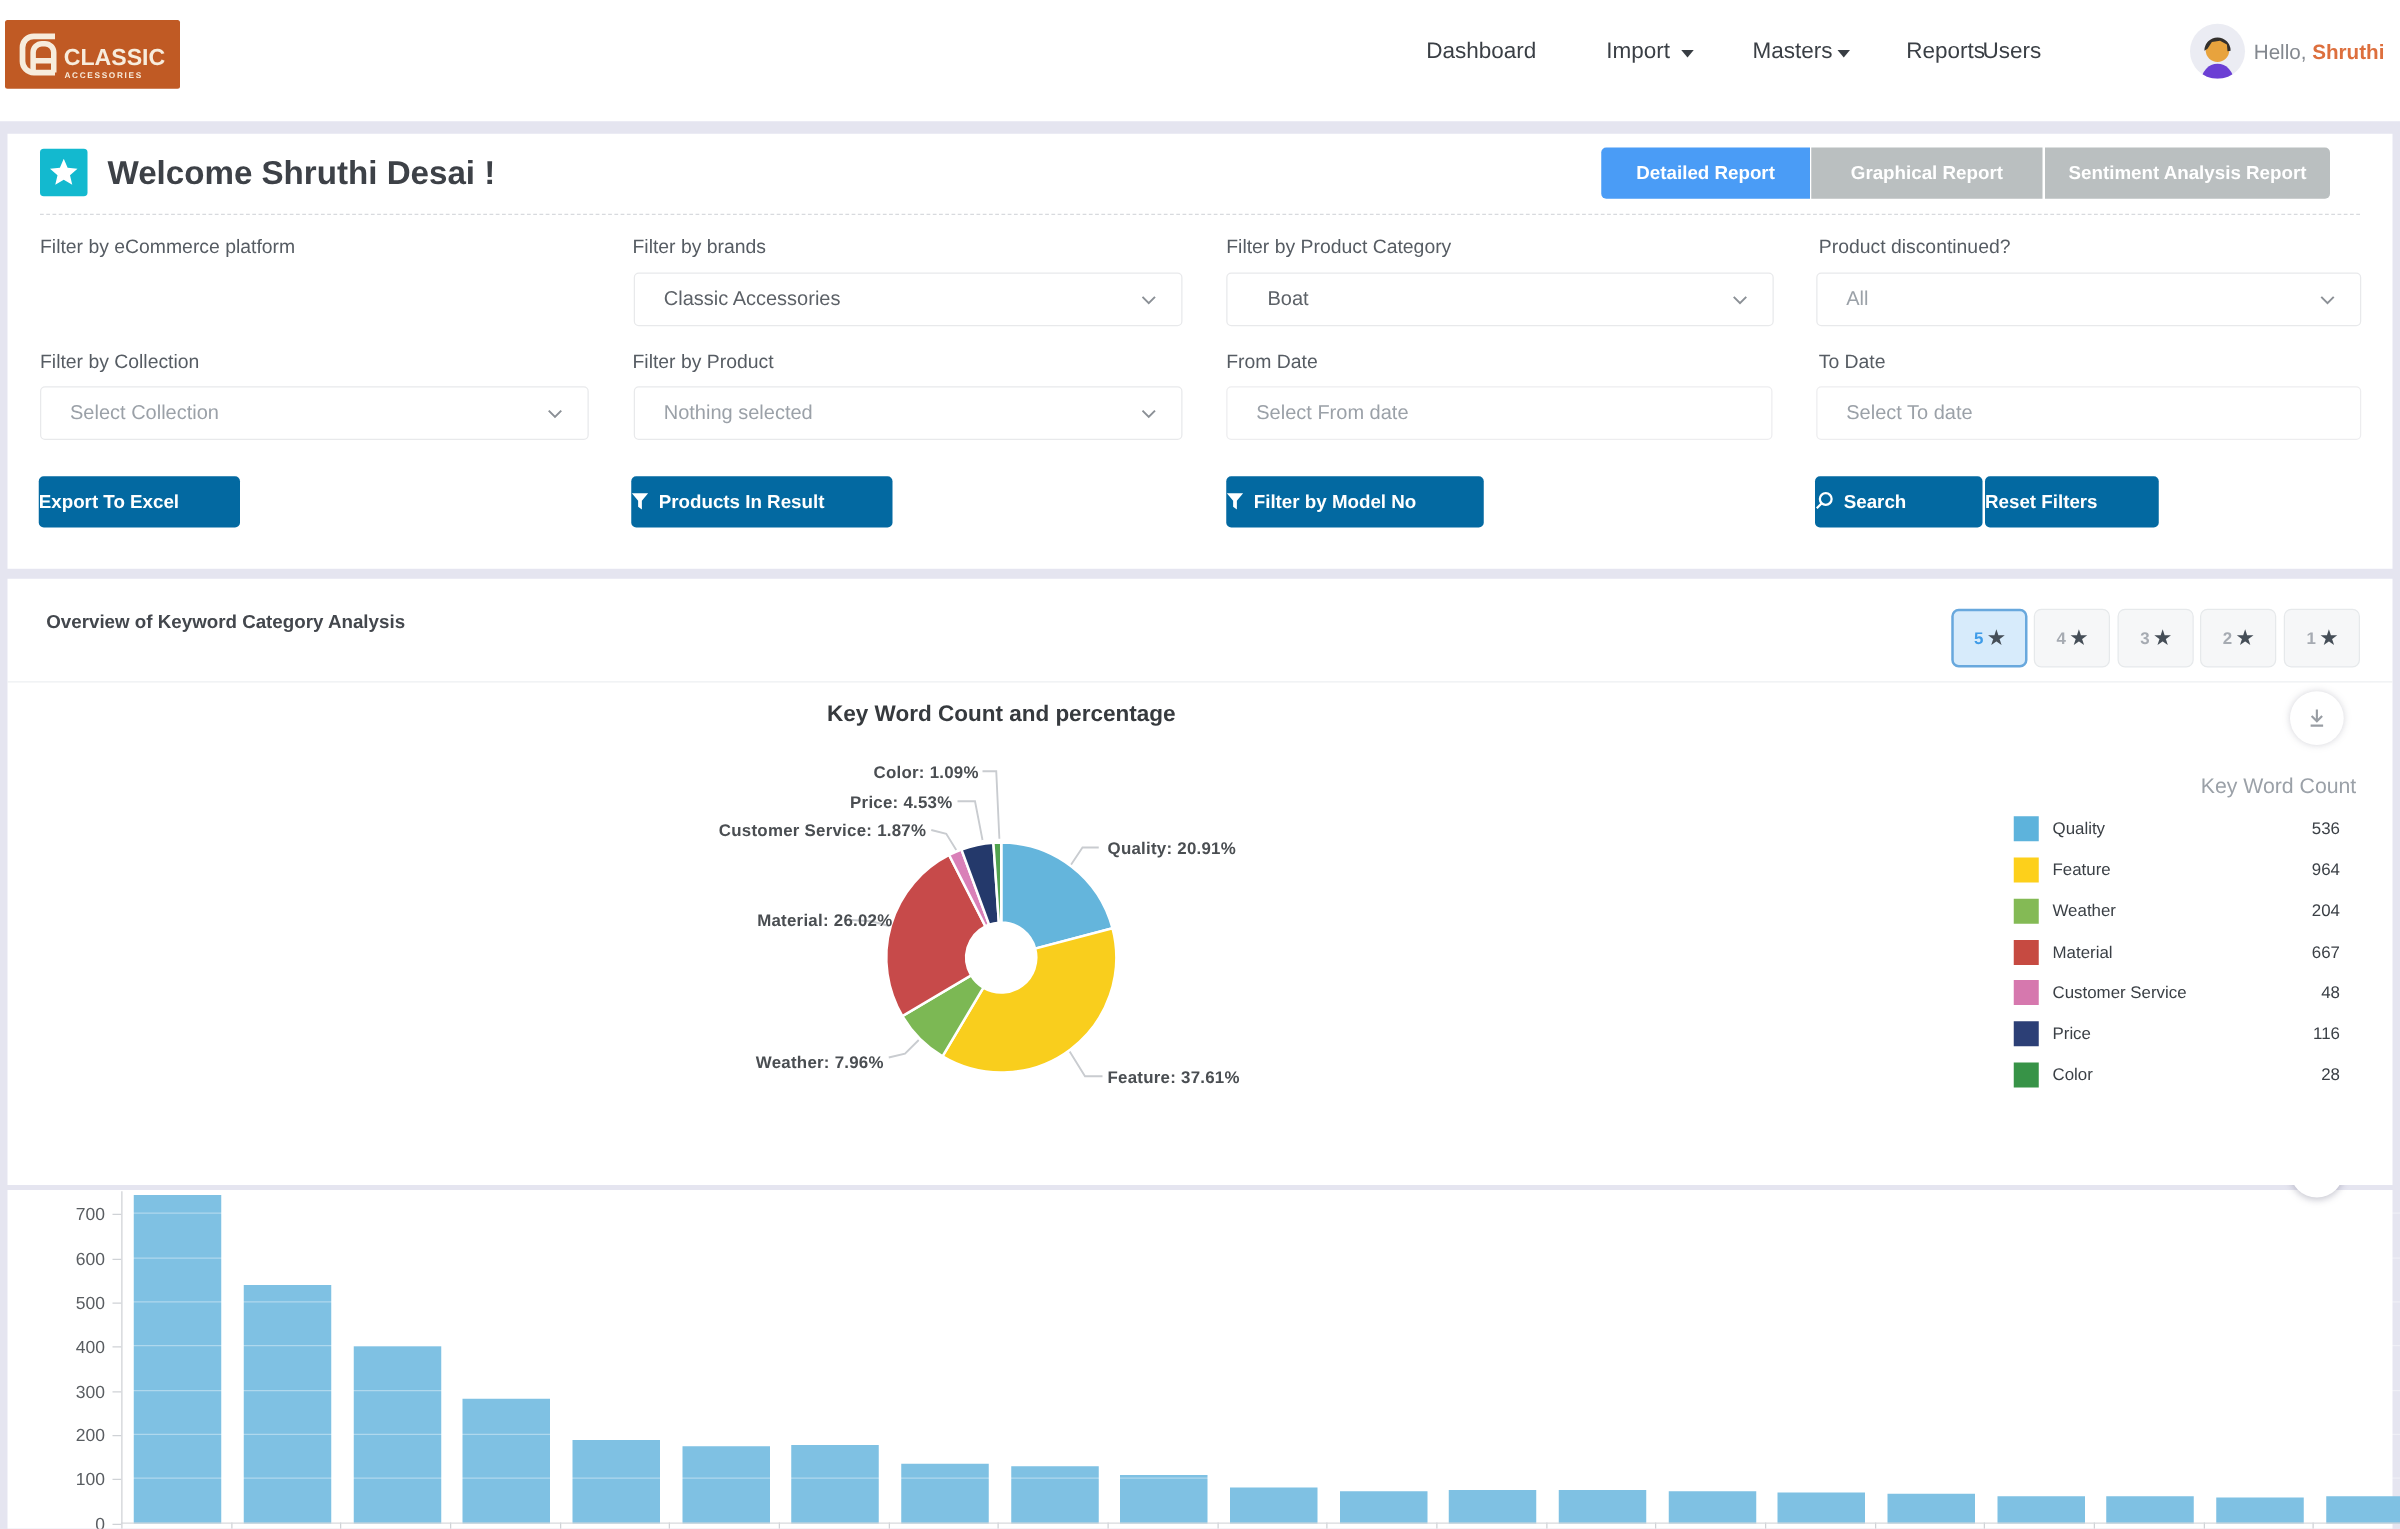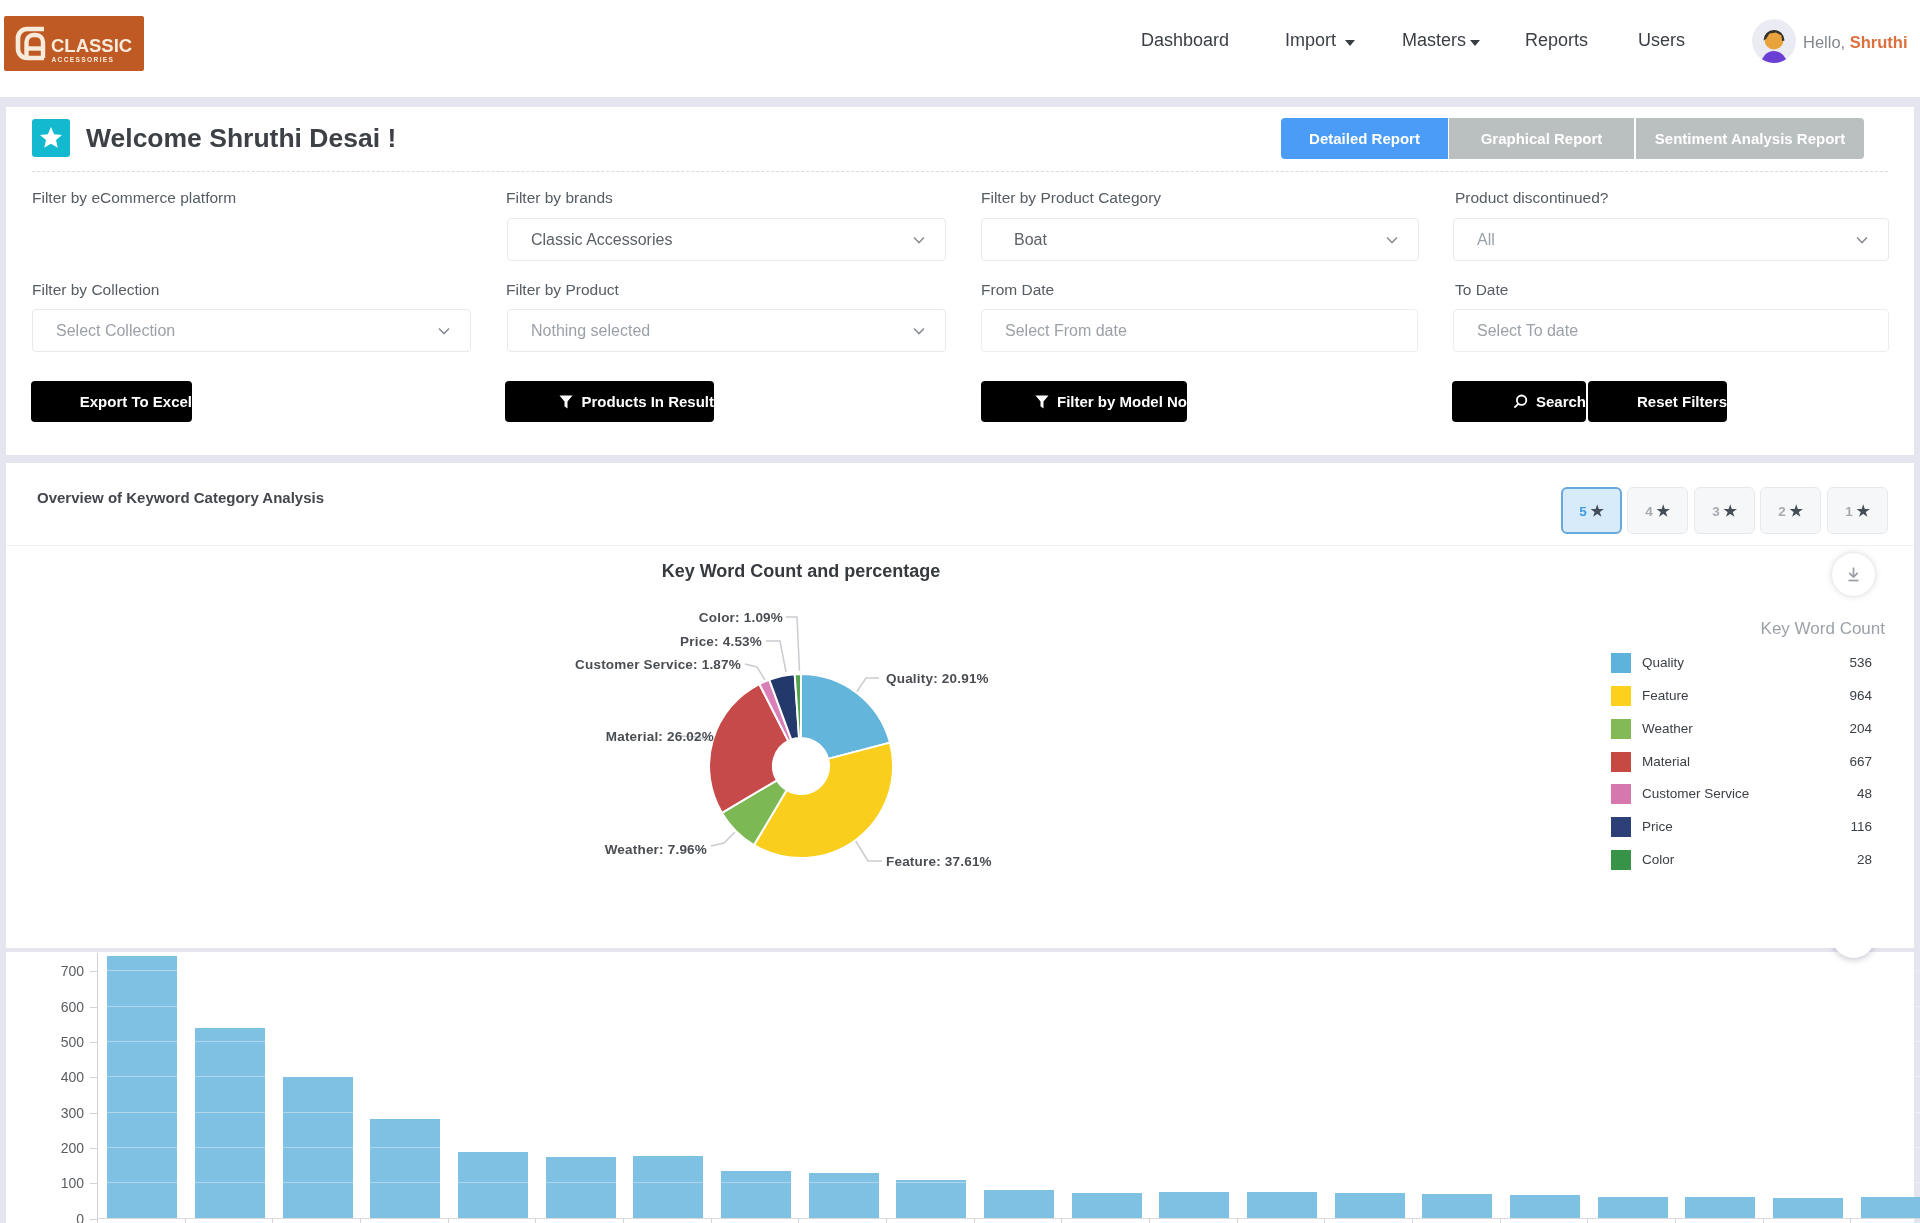--- a/index.html
+++ b/index.html
@@ -4,21 +4,21 @@
 <style>
 * { margin:0; padding:0; box-sizing:border-box; }
 html,body { width:1920px; height:1223px; overflow:hidden; background:#e5e5f0; font-family:"Liberation Sans", sans-serif; }
 #page { position:relative; width:1920px; height:1223px; }
 .abs { position:absolute; }
 .card { position:absolute; left:6px; width:1908px; background:#fff; }
 .lbl { position:absolute; font-size:15.5px; color:#565c63; font-weight:500; }
 .sel { position:absolute; height:43px; background:#fff; border:1px solid #e8e9eb; border-radius:4px; font-size:16px; color:#5c6167; line-height:41px; padding-left:23px; }
 .sel .ph { color:#9ba1a8; }
 .chev { position:absolute; right:20px; top:17px; width:12px; height:8px; }
-.pbtn { position:absolute; height:41px; background:#000000; border-radius:4px; color:#fff; font-size:15px; font-weight:700; text-align:right; line-height:41px; }
+.pbtn { position:absolute; height:41px; background:#0369a1; border-radius:4px; color:#fff; font-size:15px; font-weight:700; text-align:left; line-height:41px; }
 .navlink { position:absolute; top:30px; font-size:18px; color:#3a3f45; font-weight:500; }
 .pielabel { position:absolute; font-size:13.5px; font-weight:700; color:#4a4e52; white-space:nowrap; letter-spacing:0.2px; }
 .legrow { position:absolute; left:1611px; width:261px; height:20px; }
 .legsq { position:absolute; left:0; top:0; width:20px; height:20px; }
 .legtxt { position:absolute; left:31px; top:2px; font-size:13.5px; color:#3b4046; }
 .legval { position:absolute; right:0; top:2px; font-size:13.5px; color:#3b4046; }
 .starbtn { position:absolute; top:487px; width:61px; height:47px; border-radius:6px; background:#f6f7f8; border:1px solid #e6e9eb; text-align:center; line-height:45px; font-size:13.5px; font-weight:700; color:#a6abb2; }
 .starbtn .st { color:#454e57; font-size:15px; }
 .ylab { position:absolute; width:40px; text-align:right; font-size:14px; color:#595d61; }
 .bar { position:absolute; background:#7fc1e3; }
@@ -38,21 +38,21 @@
     <text x="47" y="36" font-size="18.5" font-weight="bold" fill="#f7ecdc" font-family="Liberation Sans">CLASSIC</text>
     <text x="47.5" y="46" font-size="6.6" font-weight="bold" fill="#f7ecdc" letter-spacing="1.35" font-family="Liberation Sans">ACCESSORIES</text>
   </svg>
 </div>
 <div class="navlink" style="left:1141px;">Dashboard</div>
 <div class="navlink" style="left:1285px;">Import</div>
 <div class="abs" style="left:1345px;top:40px;width:0;height:0;border-left:5.5px solid transparent;border-right:5.5px solid transparent;border-top:6px solid #383d43;"></div>
 <div class="navlink" style="left:1402px;">Masters</div>
 <div class="abs" style="left:1470px;top:40px;width:0;height:0;border-left:5.5px solid transparent;border-right:5.5px solid transparent;border-top:6px solid #383d43;"></div>
 <div class="navlink" style="left:1525px;">Reports</div>
-<div class="navlink" style="left:1638px;">Users</div>
+<div class="navlink" style="left:1586px;">Users</div>
 <div class="abs" style="left:1752px;top:19px;width:44px;height:44px;border-radius:50%;background:#ebecf3;overflow:hidden;">
   <svg width="44" height="44" viewBox="0 0 44 44">
     <path d="M9 46 a13 14 0 0 1 26 0 z" fill="#6b3fd4"></path>
     <circle cx="22" cy="21" r="9.5" fill="#e8a33d"></circle>
     <path d="M11.5 21.5 a10.5 10.5 0 0 1 21 0 l-2.5 0.5 -0.5 -5.5 -5.5 -3 -6.5 1 -3.5 5.5 z" fill="#33302d"></path>
   </svg>
 </div>
 <div class="abs" style="left:1803px;top:33px;font-size:16.5px;color:#83888f;font-weight:500;">Hello, <span style="color:#dd6f3d;font-weight:700;">Shruthi</span></div>
 
 <div class="card" style="top:107px;height:348px;"></div>

